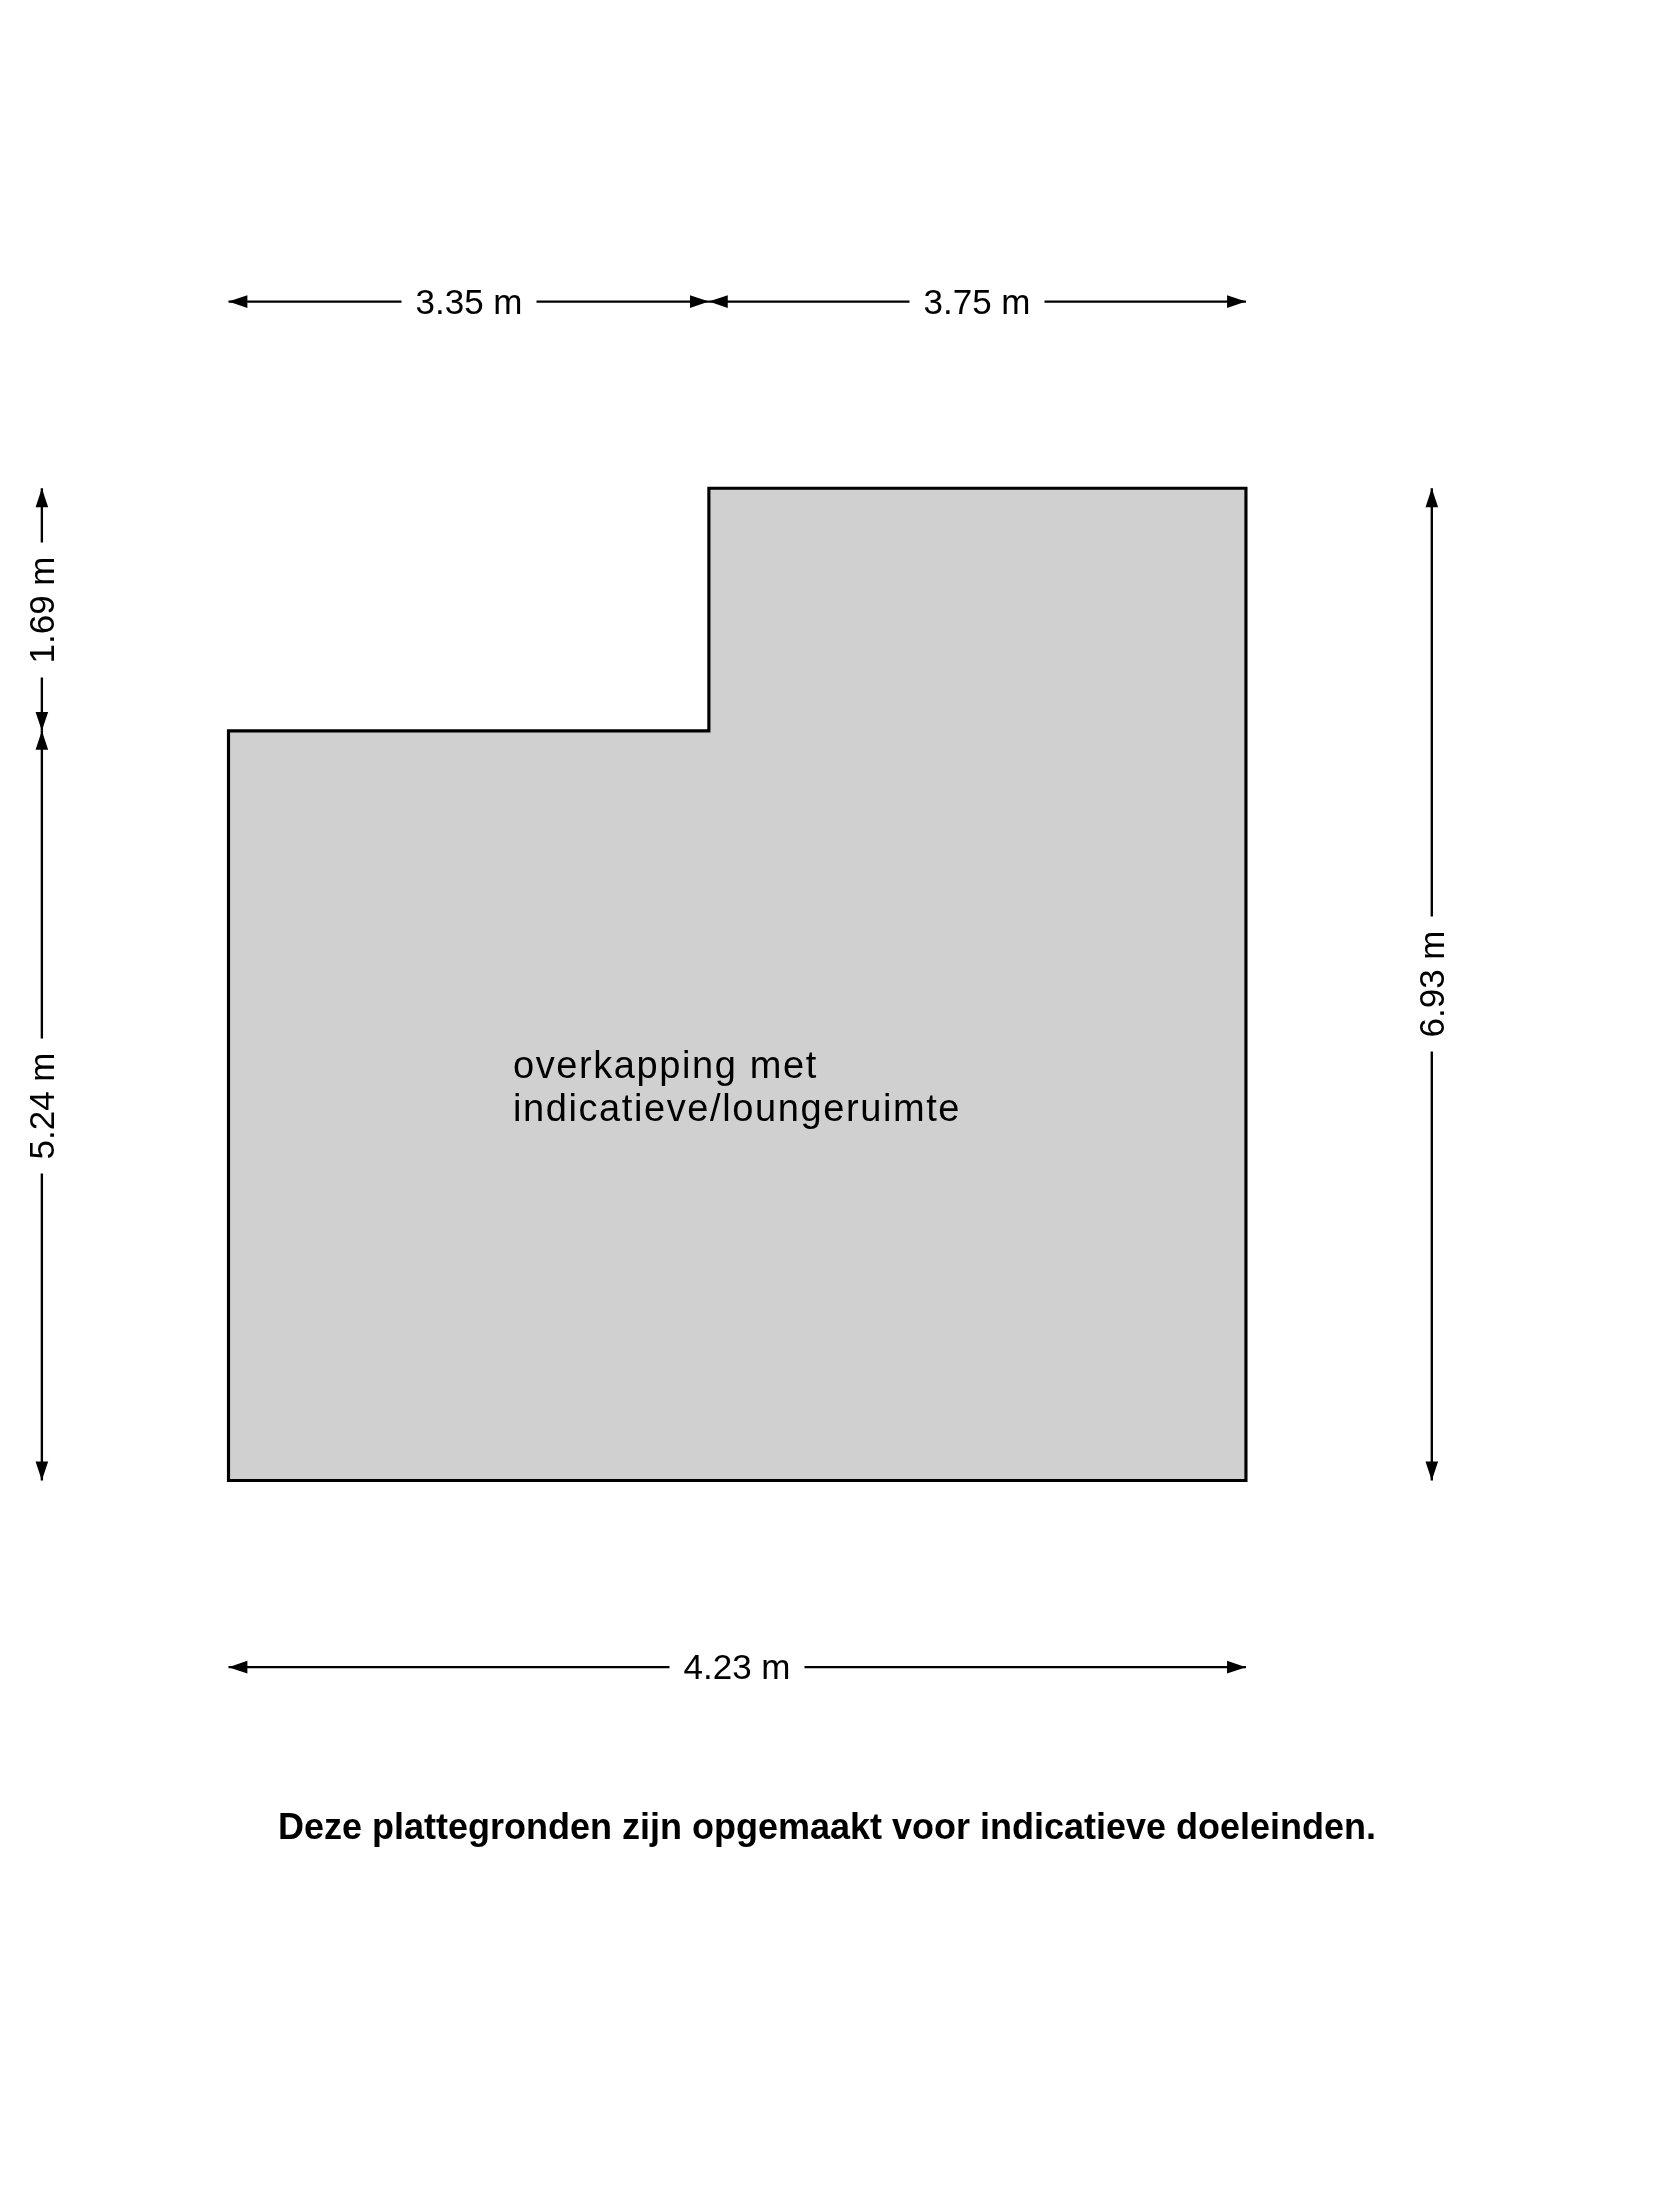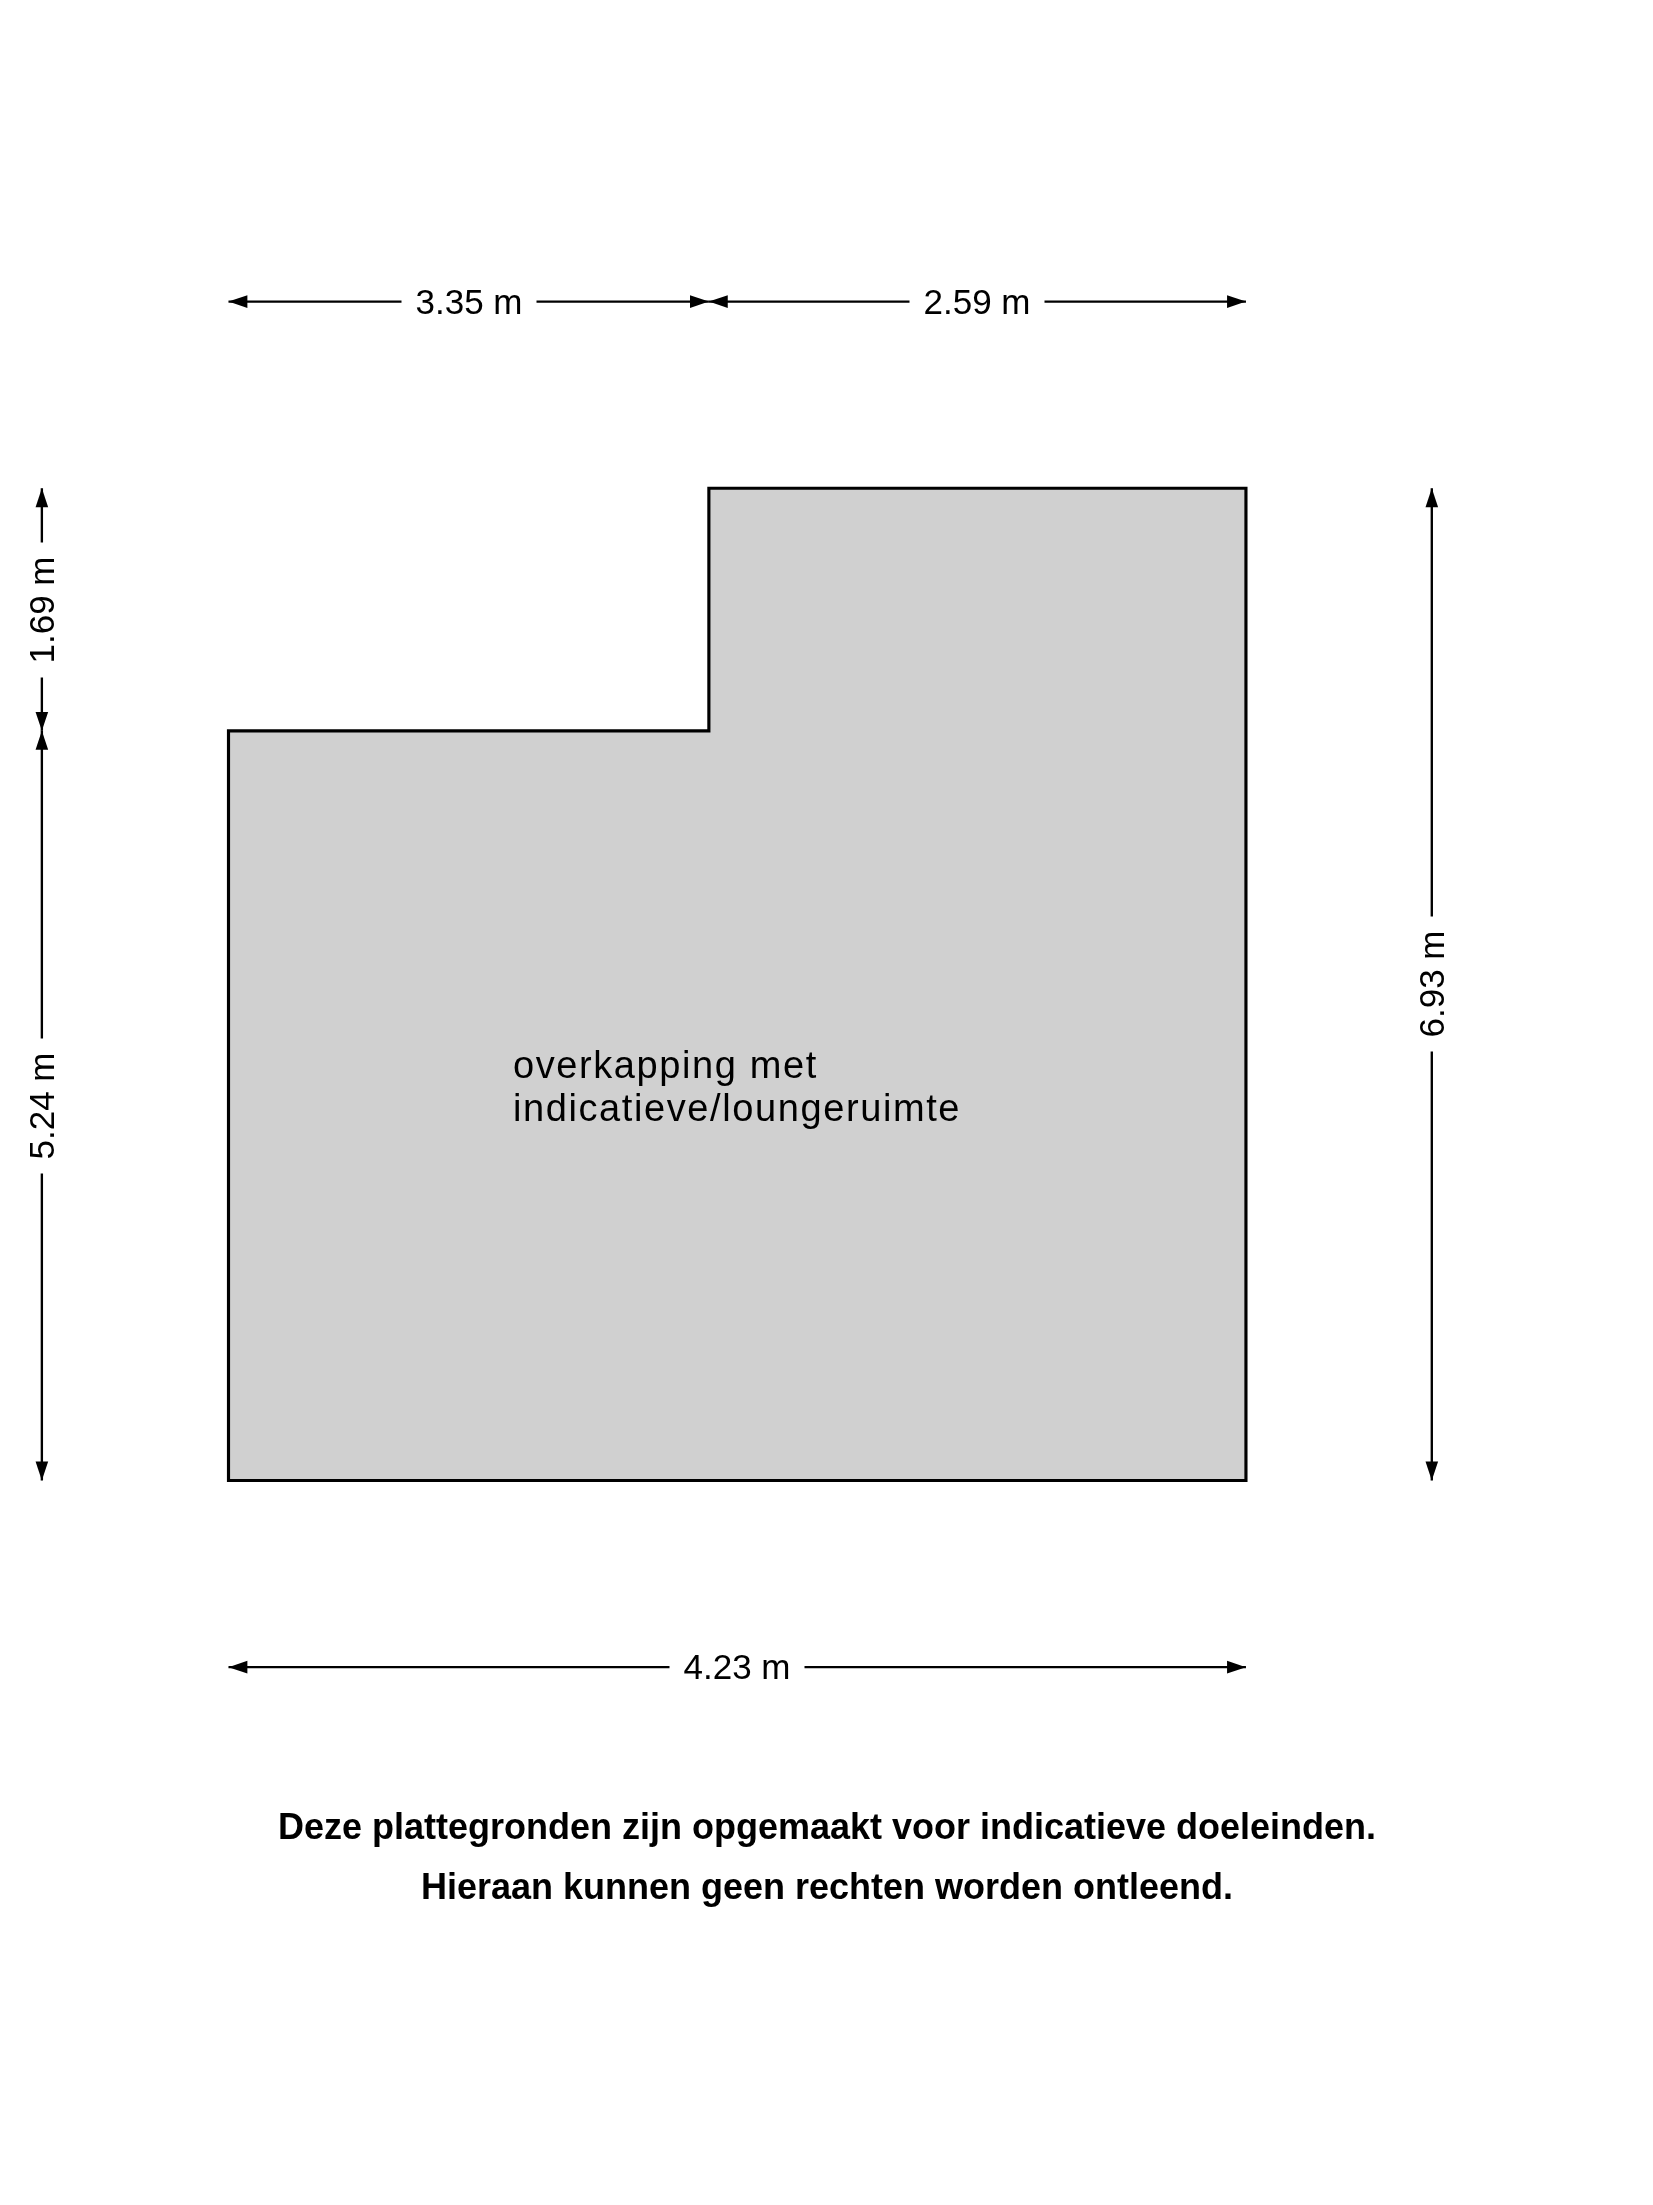--- a/index.html
+++ b/index.html
@@ -112,34 +112,33 @@
 
     <g>
       <line class="dim-line" x1="290" y1="2117" x2="1582" y2="2117"></line>
       <polygon class="dim-arrow" points="290,2117 314,2109 314,2125"></polygon>
       <polygon class="dim-arrow" points="1582,2117 1558,2109 1558,2125"></polygon>
     </g>
   </svg>
 
   <div class="dim-label" style="left:469px; top:302px;">3.35 m</div>
 
-  <div class="dim-label" style="left:977px; top:302px;">2.59 m</div>
+  <div class="dim-label" style="left:977px; top:302px;">3.75 m</div>
 
   <div class="dim-label vertical" style="left:42px; top:610px;">1.69 m</div>
 
   <div class="dim-label vertical" style="left:42px; top:1106px;">5.24 m</div>
 
   <div class="dim-label vertical" style="left:1432px; top:984px;">6.93 m</div>
 
   <div class="dim-label" style="left:737px; top:1667px;">4.23 m</div>
 
   <div class="room-label">
     <div>overkapping met</div>
     <div>indicatieve/loungeruimte</div>
   </div>
 
   <div class="disclaimer">
     <div>Deze plattegronden zijn opgemaakt voor indicatieve doeleinden.</div>
-    <div>Hieraan kunnen geen rechten worden ontleend.</div>
   </div>
 
 </div>
 
 
 </body></html>

